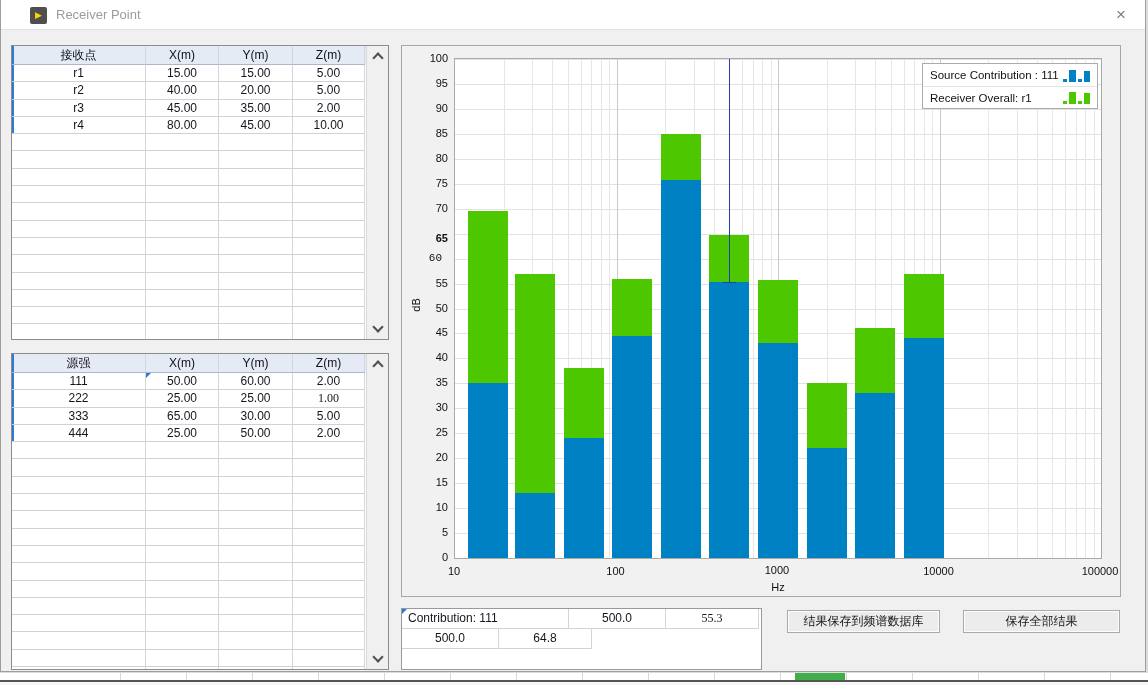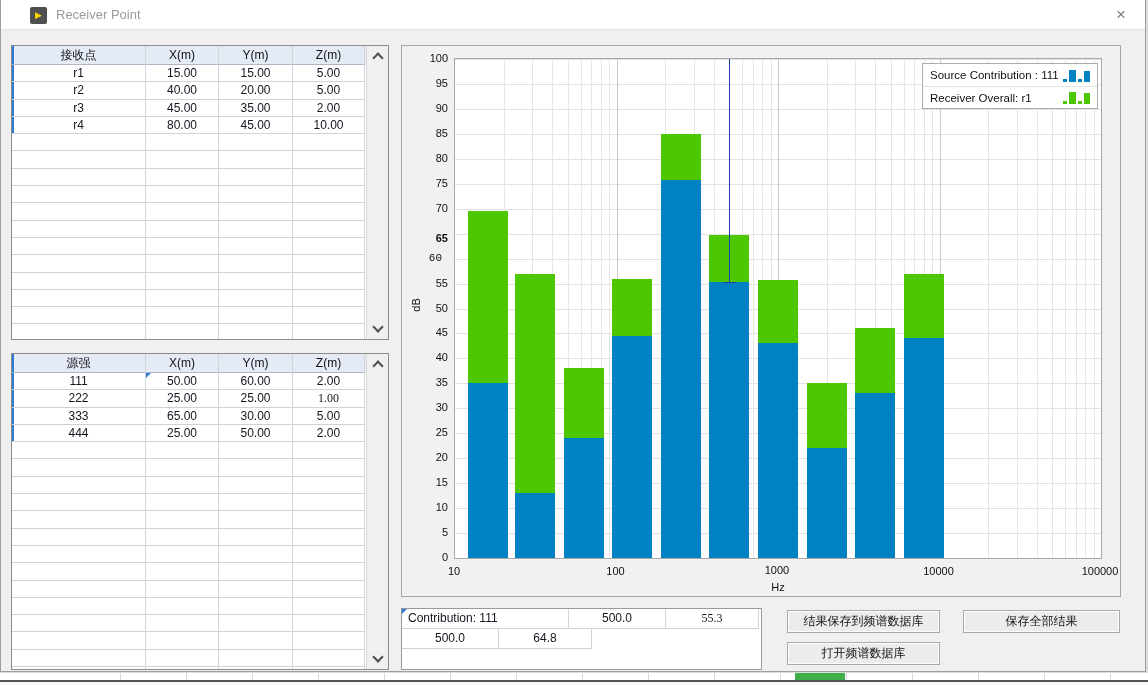--- a/index.html
+++ b/index.html
@@ -486,21 +486,20 @@
           <div class="t-cell" style="width: 93px; font-family: Liberation Serif, serif;">55.3</div>
         </div>
         <div class="t-row body">
           <div class="t-cell" style="width: 97px;">500.0</div>
           <div class="t-cell" style="width: 93px;">64.8</div>
         </div>
       </div>
 
     <button id="btn-save-all" class="btn">保存全部结果</button>
     <button id="btn-save-db" class="btn">结果保存到频谱数据库</button>
-    <button id="btn-open-db" class="btn">打开频谱数据库</button>
   </div>
 
   <div id="bg-strip">
     <div class="cells">
         <i style="left: 120px;"></i>
         <i style="left: 186px;"></i>
         <i style="left: 252px;"></i>
         <i style="left: 318px;"></i>
         <i style="left: 384px;"></i>
         <i style="left: 450px;"></i>

